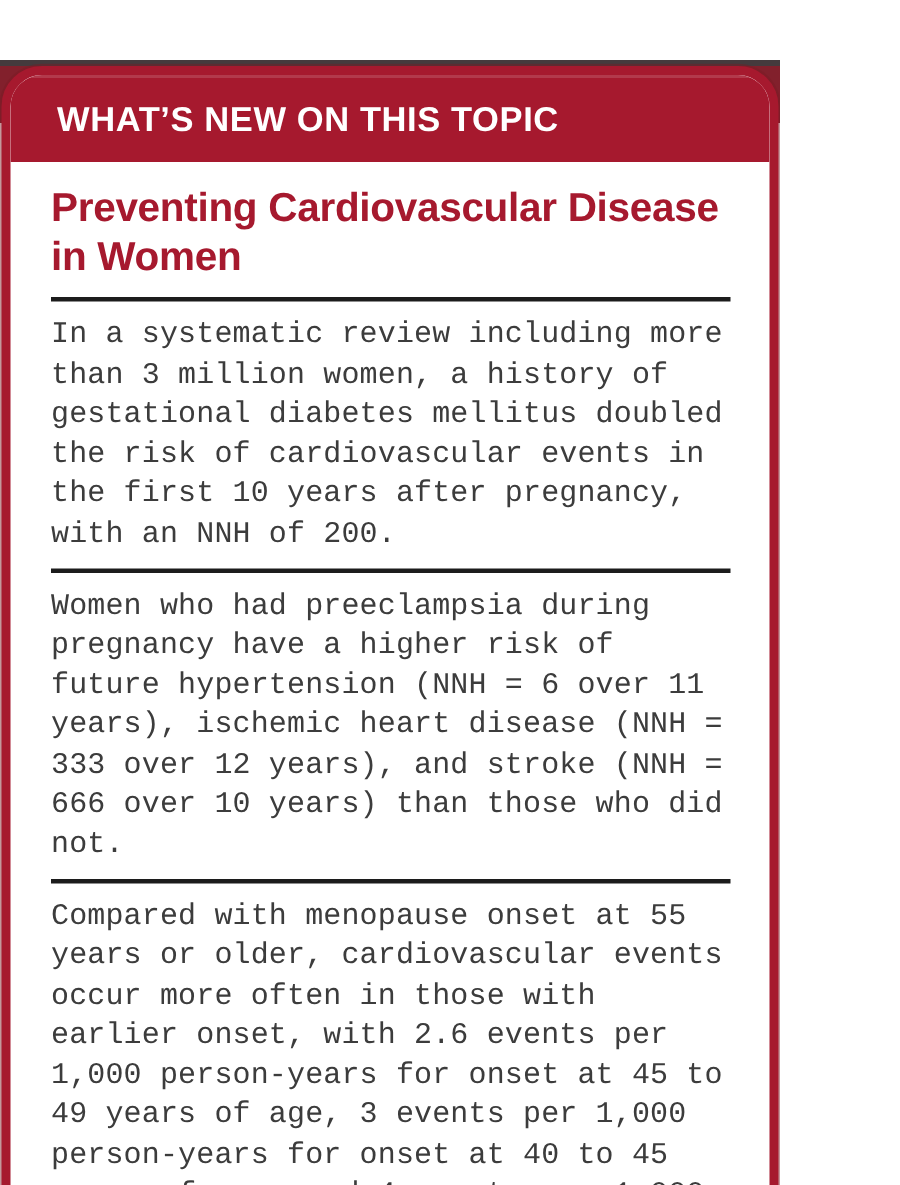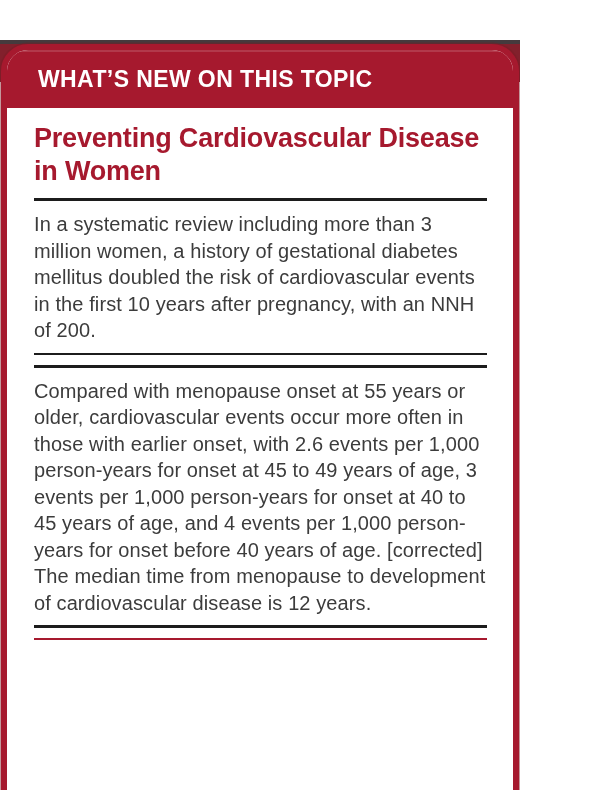--- a/index.html
+++ b/index.html
@@ -79,20 +79,21 @@
     background: var(--accent, #A6192E);
     margin: 10px 0 9px 0;
     border: none;
   }
   .key-point {
     margin: 0;
     font-size: 20px;
     line-height: 26.5px;
     color: var(--body-text, #3C3C3C);
     letter-spacing: 0.1px;
+    font-family: Liberation Mono, monospace;
   }
 </style>
 </head>
 <body>
 
 <div class="page">
   <div class="card">
 
     <div class="banner">
       <h2 class="banner-title">WHAT’S NEW ON THIS TOPIC</h2>
@@ -101,20 +102,21 @@
     <div class="body">
 
       <h1 class="article-title">Preventing Cardiovascular Disease in Women</h1>
 
       <div class="rule rule-first"></div>
 
       <p class="key-point">In a systematic review including more than 3 million women, a history of gestational diabetes mellitus doubled the risk of cardiovascular events in the first 10 years after pregnancy, with an NNH of 200.</p>
 
       <div class="rule"></div>
 
+      <p class="key-point">Women who had preeclampsia during pregnancy have a higher risk of future hypertension (NNH = 6 over 11 years), ischemic heart disease (NNH = 333 over 12 years), and stroke (NNH = 666 over 10 years) than those who did not.</p>
 
       <div class="rule"></div>
 
       <p class="key-point">Compared with menopause onset at 55 years or older, cardiovascular events occur more often in those with earlier onset, with 2.6 events per 1,000 person-years for onset at 45 to 49 years of age, 3 events per 1,000 person-years for onset at 40 to 45 years of age, and 4 events per 1,000 person-years for onset before 40 years of age. [corrected] The median time from menopause to development of cardiovascular disease is 12 years.</p>
 
       <div class="rule"></div>
 
 
       <div class="rule-red"></div>
 

